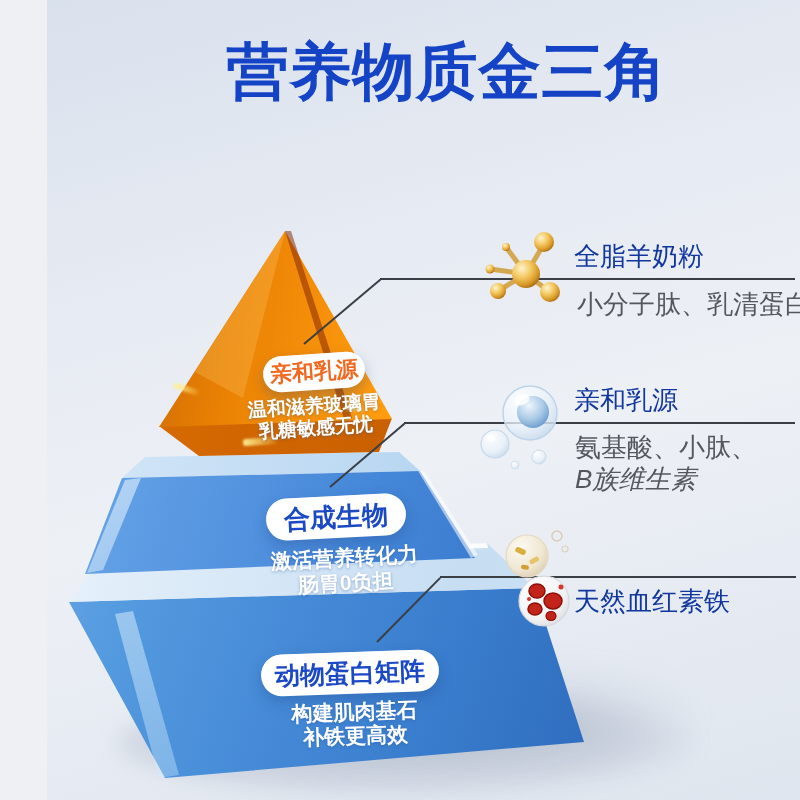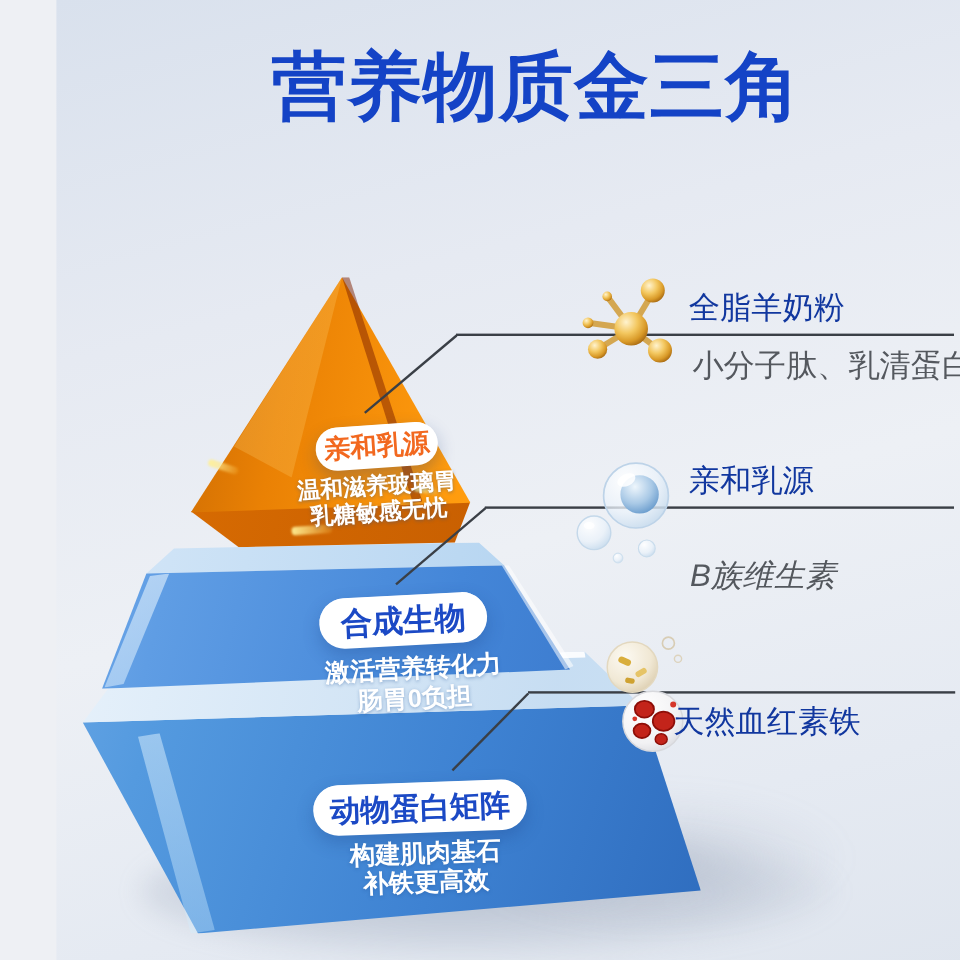--- a/index.html
+++ b/index.html
@@ -186,20 +186,21 @@
     </defs>
     <circle cx="55" cy="31" r="27" fill="url(#bub)" stroke="#bdd3e8" stroke-width="1.4"></circle>
     <circle cx="58" cy="30" r="16" fill="url(#inner)"></circle>
     <ellipse cx="47" cy="18" rx="8" ry="5" fill="#ffffff" opacity=".85" transform="rotate(-25 47 18)"></ellipse>
     <circle cx="20" cy="62" r="14" fill="url(#bub)" stroke="#c4d8ea" stroke-width="1.2"></circle>
     <ellipse cx="16" cy="56" rx="4.5" ry="3" fill="#ffffff" opacity=".8"></ellipse>
     <circle cx="64" cy="75" r="7" fill="url(#bub)" stroke="#c9dcec" stroke-width="1"></circle>
     <circle cx="40" cy="83" r="4" fill="url(#bub)" stroke="#cfe0ee" stroke-width="1"></circle>
   </svg>
   <div class="c-title" style="left:527px;top:383px;">亲和乳源</div>
+  <div class="c-sub" style="left:528px;top:430px;">氨基酸、小肽、</div>
   <div class="c-sub" style="left:528px;top:462px;font-style:italic;">B族维生素</div>
 
   <svg class="abs" style="left:440px;top:522px;" width="95" height="108" viewBox="0 0 95 108">
     <defs>
       <radialGradient id="cream" cx="35%" cy="30%" r="80%">
         <stop offset="0%" stop-color="#fdfaf2" stop-opacity=".95"></stop>
         <stop offset="65%" stop-color="#f1e7d0" stop-opacity=".9"></stop>
         <stop offset="100%" stop-color="#d9c9a8" stop-opacity=".95"></stop>
       </radialGradient>
       <radialGradient id="wht" cx="35%" cy="30%" r="80%">
@@ -215,15 +216,15 @@
     <circle cx="70" cy="14" r="5" fill="none" stroke="#d8cdb5" stroke-width="1.4"></circle>
     <circle cx="78" cy="27" r="3" fill="none" stroke="#ddd3bd" stroke-width="1.2"></circle>
     <circle cx="57" cy="79" r="25" fill="url(#wht)" stroke="#d7d8dc" stroke-width="1.2"></circle>
     <ellipse cx="50" cy="69" rx="8" ry="7" fill="#c3241a" stroke="#8e0f08" stroke-width="1.5"></ellipse>
     <ellipse cx="66" cy="79" rx="9" ry="8" fill="#c3241a" stroke="#8e0f08" stroke-width="1.5"></ellipse>
     <ellipse cx="48" cy="87" rx="7" ry="6" fill="#c3241a" stroke="#8e0f08" stroke-width="1.5"></ellipse>
     <ellipse cx="64" cy="94" rx="5" ry="4.5" fill="#c3241a" stroke="#8e0f08" stroke-width="1.2"></ellipse>
     <circle cx="74" cy="65" r="2.5" fill="#d5362a"></circle>
     <circle cx="42" cy="77" r="2" fill="#d5362a"></circle>
   </svg>
-  <div class="c-title" style="left:514px;top:584px;text-align:right;">天然血红素铁</div>
+  <div class="c-title" style="left:527px;top:584px;text-align:right;">天然血红素铁</div>
 
 </div>
 
 </body></html>

